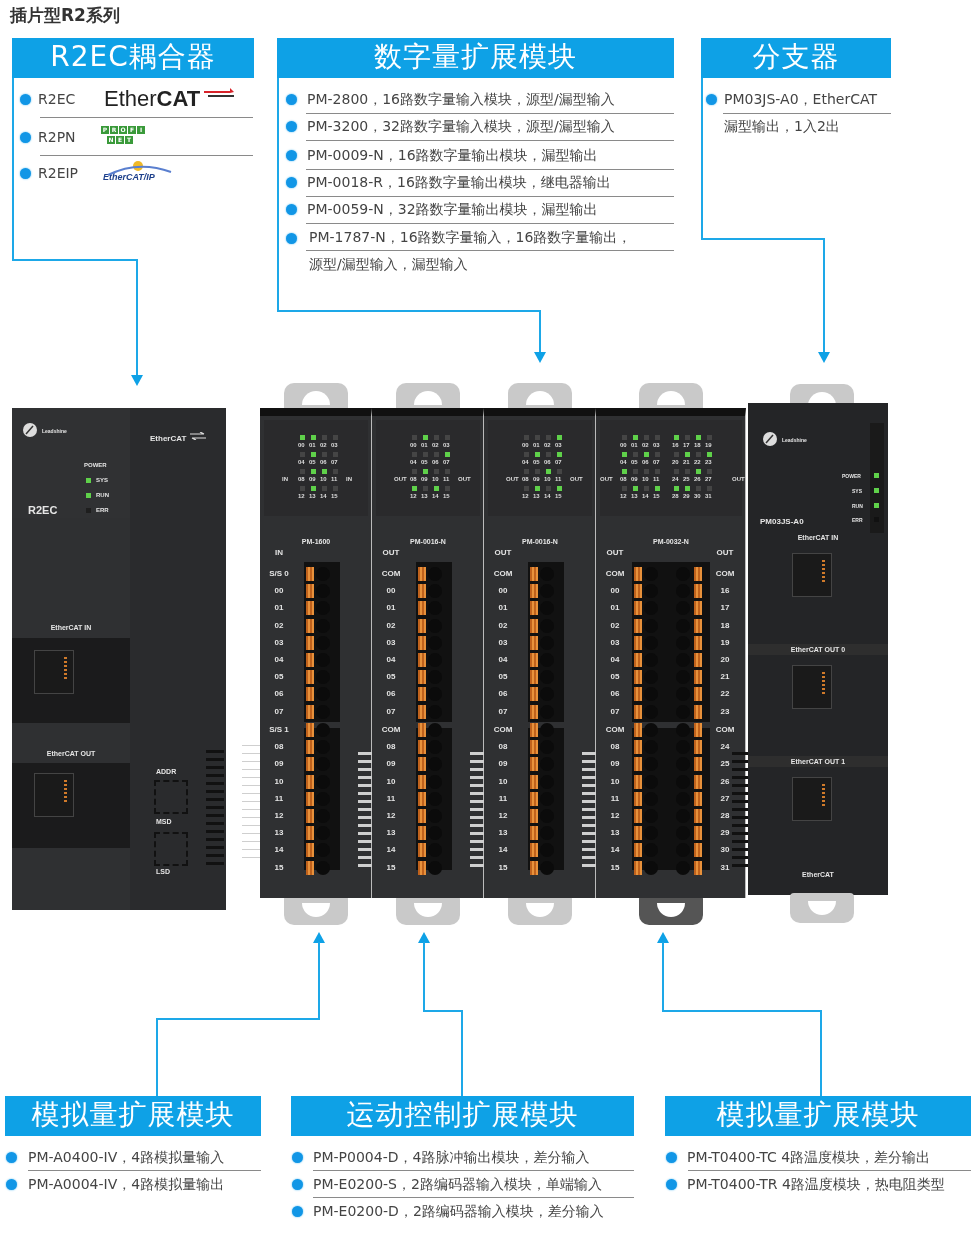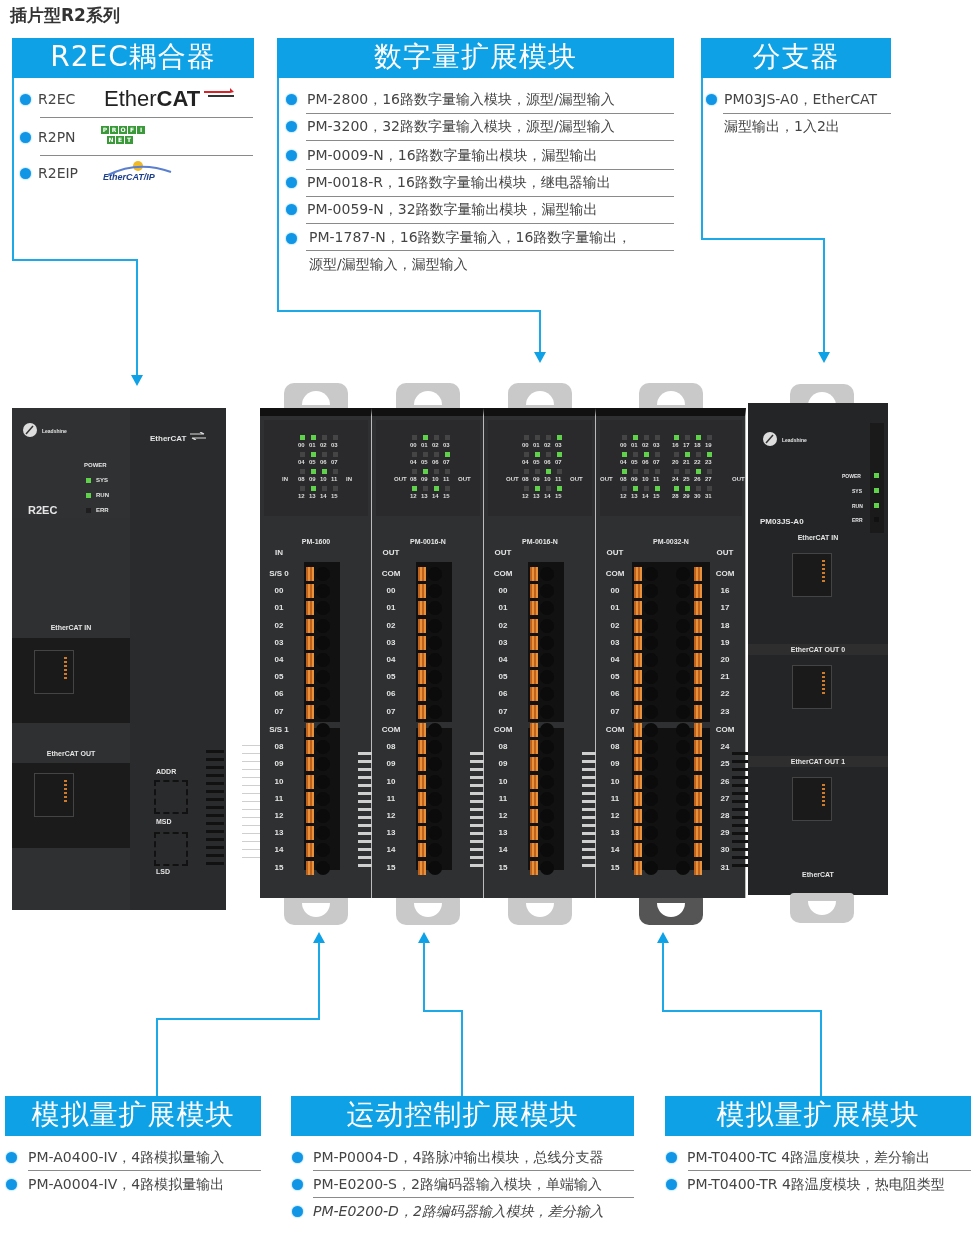--- a/index.html
+++ b/index.html
@@ -814,26 +814,26 @@
 
 <div class="cat-head" style="left:5px; top:1096px; width:256px;">模拟量扩展模块</div>
 <div class="bullet" style="left:6px; top:1152px;"></div>
 <div class="item" style="left:28px; top:1149px;">PM-A0400-IV，4路模拟量输入</div>
 <div class="sep" style="left:28px; top:1170px; width:233px;"></div>
 <div class="bullet" style="left:6px; top:1179px;"></div>
 <div class="item" style="left:28px; top:1176px;">PM-A0004-IV，4路模拟量输出</div>
 
 <div class="cat-head" style="left:291px; top:1096px; width:343px;">运动控制扩展模块</div>
 <div class="bullet" style="left:292px; top:1152px;"></div>
-<div class="item" style="left:313px; top:1149px;">PM-P0004-D，4路脉冲输出模块，总线分支器</div>
+<div class="item" style="left:313px; top:1149px;">PM-P0004-D，4路脉冲输出模块，差分输入</div>
 <div class="sep" style="left:313px; top:1170px; width:321px;"></div>
 <div class="bullet" style="left:292px; top:1179px;"></div>
 <div class="item" style="left:313px; top:1176px;">PM-E0200-S，2路编码器输入模块，单端输入</div>
 <div class="sep" style="left:313px; top:1197px; width:321px;"></div>
 <div class="bullet" style="left:292px; top:1206px;"></div>
-<div class="item" style="left:313px; top:1203px;font-style:italic;">PM-E0200-D，2路编码器输入模块，差分输入</div>
+<div class="item" style="left:313px; top:1203px;">PM-E0200-D，2路编码器输入模块，差分输入</div>
 
 <div class="cat-head" style="left:665px; top:1096px; width:306px;">模拟量扩展模块</div>
 <div class="bullet" style="left:666px; top:1152px;"></div>
 <div class="item" style="left:687px; top:1149px;">PM-T0400-TC 4路温度模块，差分输出</div>
 <div class="sep" style="left:688px; top:1170px; width:283px;"></div>
 <div class="bullet" style="left:666px; top:1179px;"></div>
 <div class="item" style="left:687px; top:1176px;">PM-T0400-TR 4路温度模块，热电阻类型</div>
 
 </body></html>

